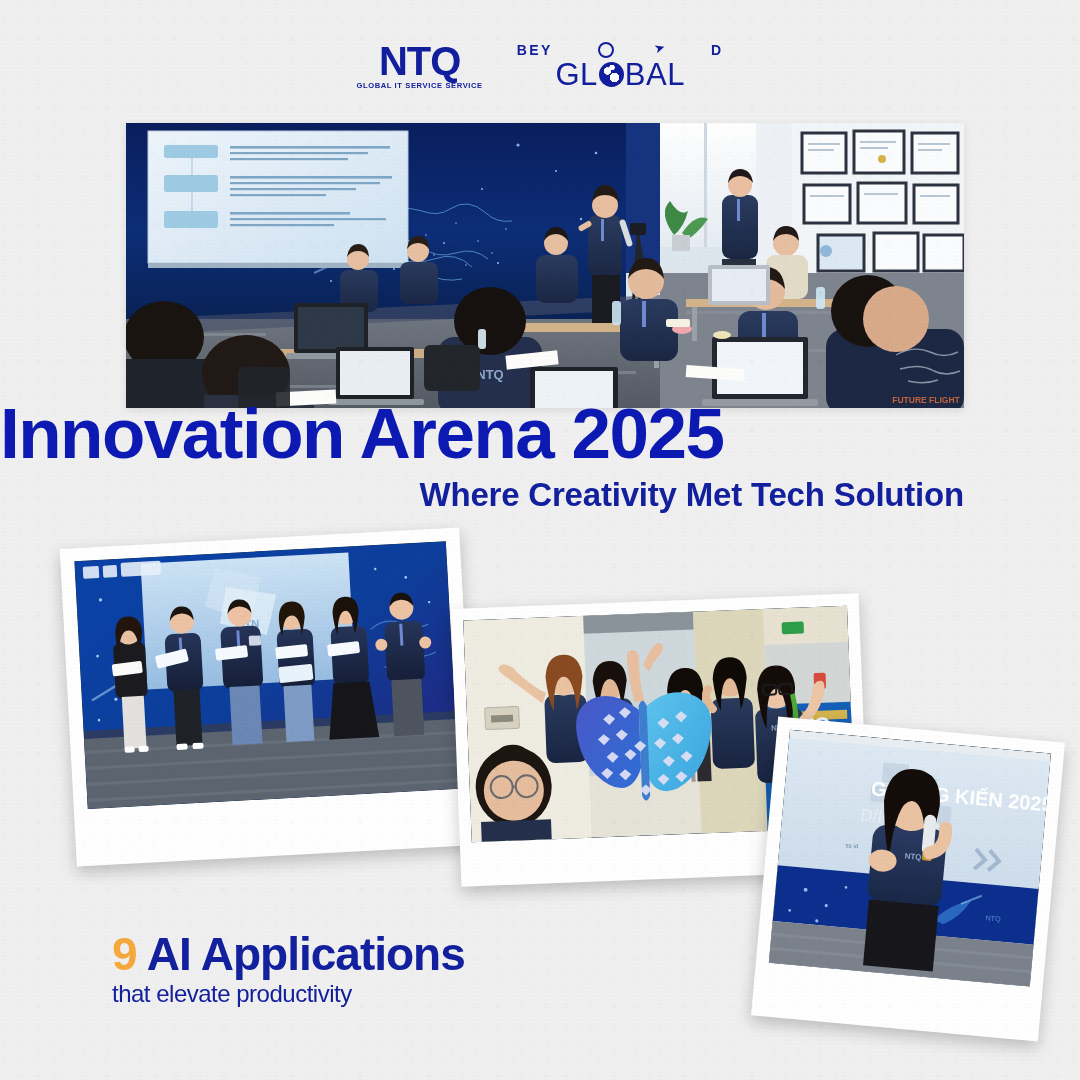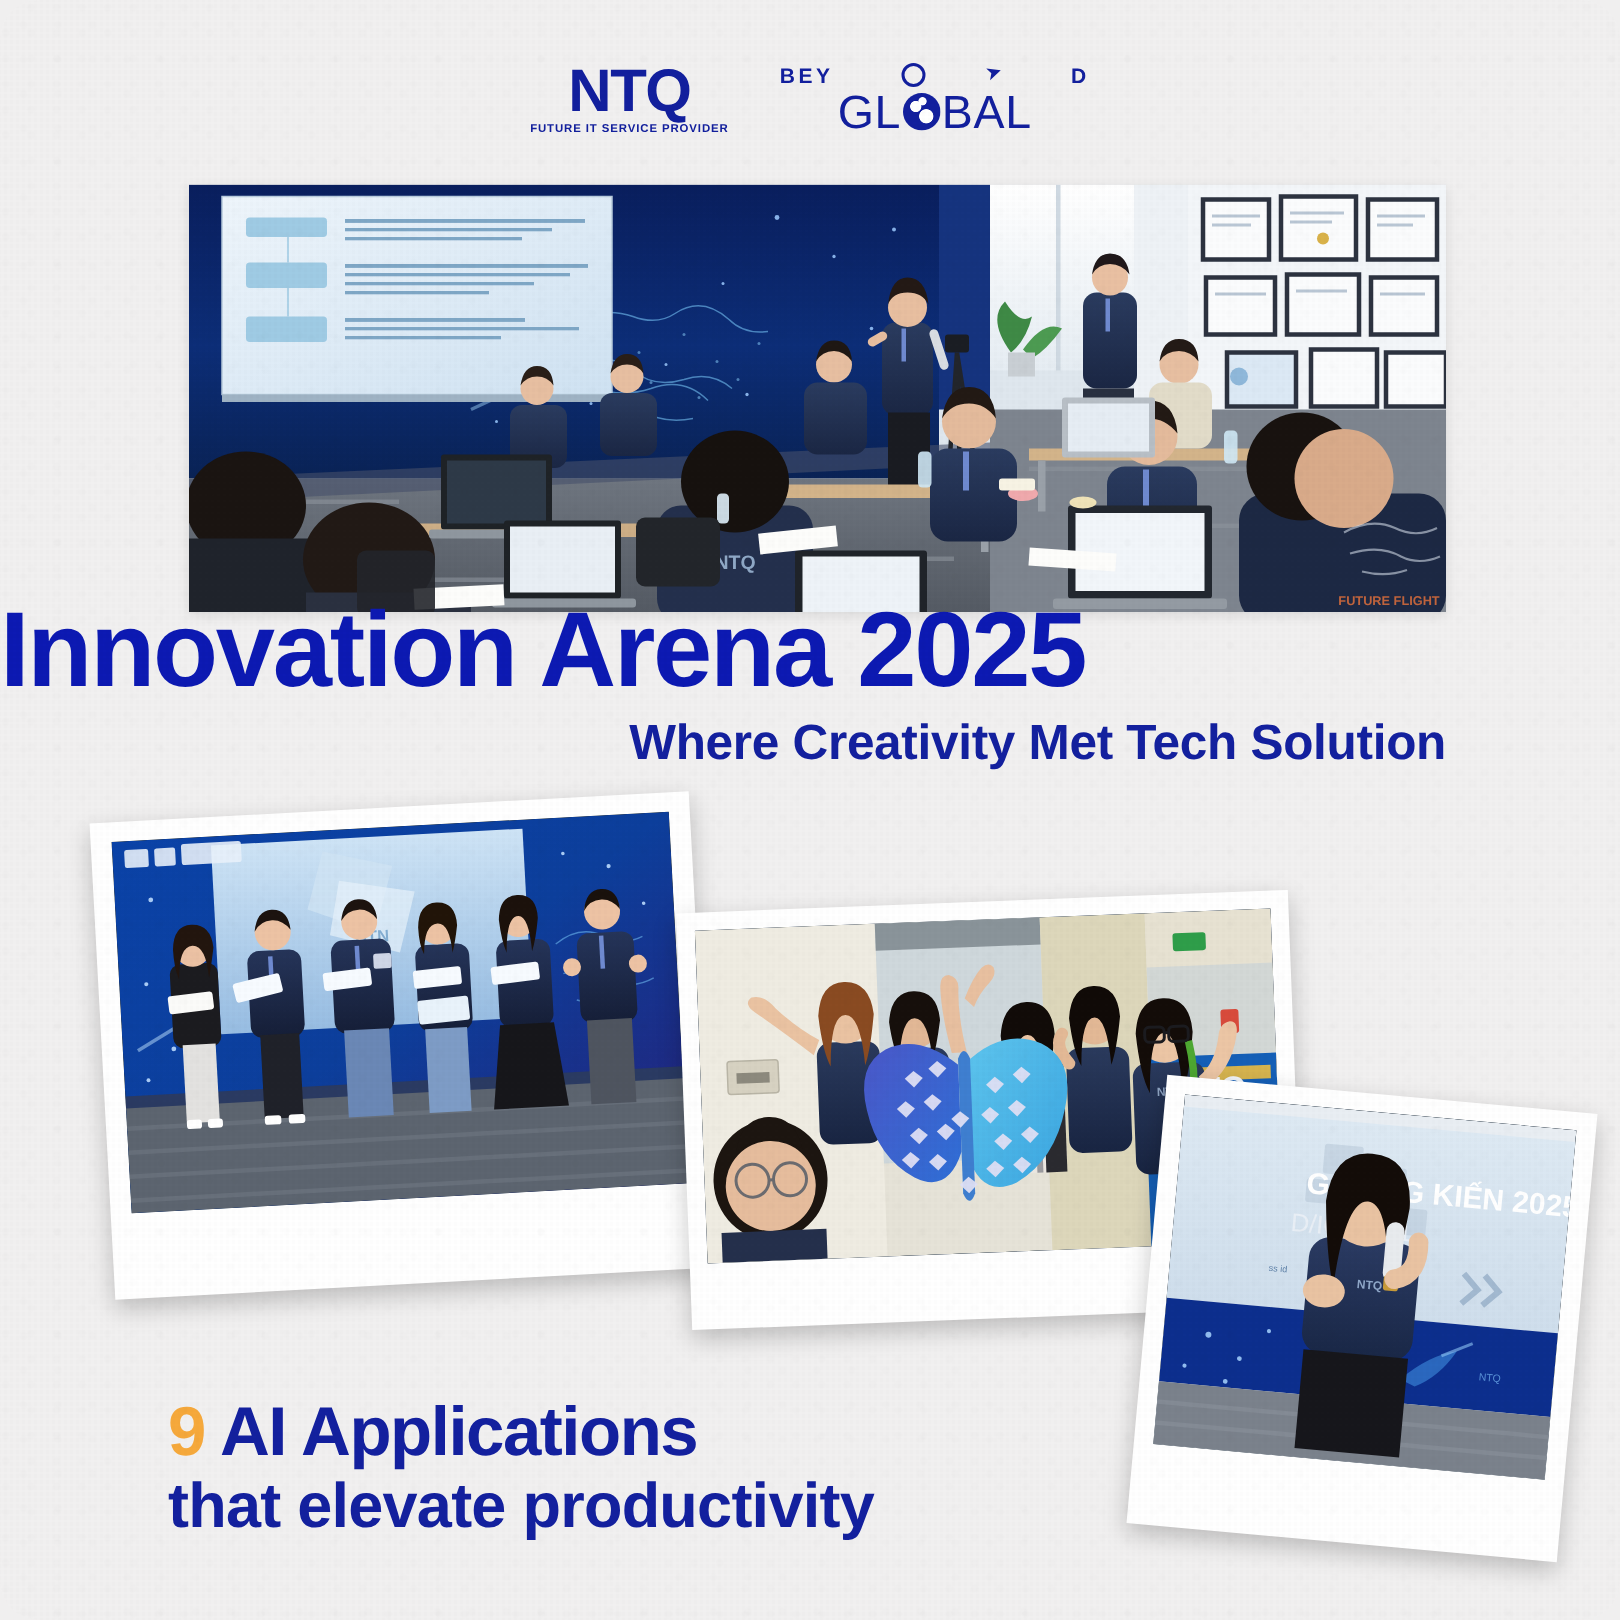--- a/index.html
+++ b/index.html
@@ -80,32 +80,32 @@
   #pol2{left:456px;top:601px;width:408px;height:278px;transform:rotate(-2.2deg);}
   #pol2 .pic{left:12px;top:12px;width:384px;height:222px;}
 
   #pol3{left:764px;top:729px;width:288px;height:300px;transform:rotate(5.2deg);}
   #pol3 .pic{left:13px;top:12px;width:262px;height:234px;}
 
   
   .bottomtxt{position:absolute;left:112px;top:931px;}
   .bt-line1{font-size:46px;font-weight:700;line-height:1.04;letter-spacing:-1px;color:#14219f;}
   .bt-line1 .num{color:#f6a93c;}
-  .bt-line2{font-size:42px;font-weight:700;color:#14219f;letter-spacing:-.5px;line-height:1.1;margin-top:2px;}
+  .bt-line2{font-size:24px;font-weight:400;color:#14219f;letter-spacing:-.5px;line-height:1.1;margin-top:2px;}
 </style>
 </head>
 <body>
 
 <div id="poster">
 
   <div class="logobar">
 
     <div class="logo ntq-wrap">
       <div class="ntq-main">NTQ</div>
-      <div class="ntq-sub">FUTURE IT SERVICE PROVIDER</div>
+      <div class="ntq-sub">GLOBAL IT SERVICE SERVICE</div>
     </div>
 
     <div class="logo">
       <div class="bg-top">
         <span>BEY</span>
         <span class="globeO"></span>
         <span class="arrow">➤</span>
         <span>D</span>
       </div>
       <div class="bg-bot">

